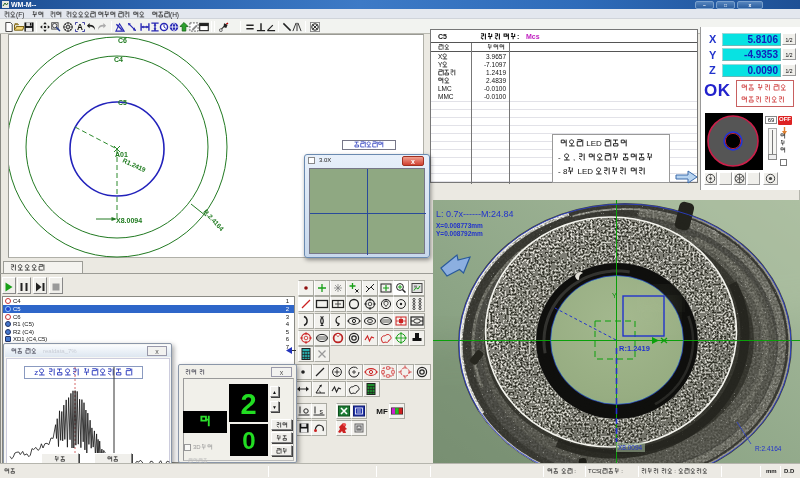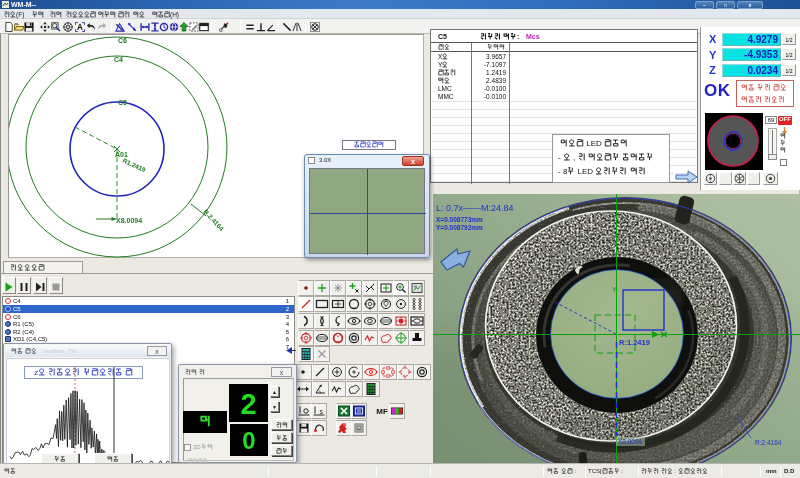--- a/index.html
+++ b/index.html
@@ -33,21 +33,21 @@
 .xyz{position:absolute;left:8px;font-size:11px;font-weight:bold;color:#2233cc}
 .xyzbox{position:absolute;left:21px;width:59px;height:13px;background:#08e2e2;border:1px solid #9ad8d8;border-bottom-color:#68b8b8;border-right-color:#68b8b8;color:#1122bb;font-weight:bold;font-size:10px;text-align:right;padding-right:2px}
 .half{position:absolute;left:81px;width:14px;height:12px;background:#f0efeb;border:1px solid #999;border-top-color:#fff;border-left-color:#fff;font-size:5px;text-align:center;padding-top:3px}
 .trl{position:absolute;left:0;width:266px;height:8px;font-size:6.5px;color:#111}
 .tl{position:absolute;left:7px;top:0}.tl i{font-style:normal}
 .tv{position:absolute;left:0px;top:0;width:75px;text-align:right}
 #callout{left:552px;top:134px;width:150px;height:50px}
 .lbtn{position:absolute;top:145px;width:13px;height:13px;background:#f0efeb;border:1px solid #999;border-top-color:#fff;border-left-color:#fff;text-align:center;line-height:10px}
 .lbtn svg{vertical-align:middle}
 
-#cam{left:433px;top:194px;width:367px;height:273px;overflow:hidden}
+#cam{left:433px;top:200px;width:367px;height:273px;overflow:hidden}
 
 #status{left:0;top:463px;width:800px;height:15px;background:#eceae4;border-top:1px solid #b5b5ad;font-size:6px;color:#222}
 .sdiv{position:absolute;top:2px;width:1px;height:11px;background:#b9b9b1;border-right:1px solid #fff}
 .stx{position:absolute;top:4px;font-size:6px;color:#222}
 .btn3{position:absolute;background:#f0efeb;border:1px solid #fff;border-right-color:#808080;border-bottom-color:#808080;box-shadow:1px 1px 0 #404040;font-size:6px;text-align:center;color:#111}
 </style></head>
 <body>
 <div id="app">
 <div class="abs" id="title">
       <svg style="position:absolute;left:2px;top:1px" width="7" height="7" viewBox="0 0 7 7">
@@ -672,27 +672,27 @@
           <path d="M1.2 1.5 H5.4 V5.2 H1.2 Z M8 0.8 V10.2 M5.8 4.2 H7.8" stroke="currentColor" fill="none" stroke-width="1.25"></path>
         </svg><svg width="8" height="8" viewBox="0 0 10 11" style="vertical-align: -12%;">
           <path d="M1 1.2 H5 V4.6 M1 4.6 H5 M8 0.8 V10.2 M1 7 L4.6 9.8" stroke="currentColor" fill="none" stroke-width="1.25"></path>
         </svg></div>
  <svg style="position:absolute;left:123px;top:36px" width="23" height="14" viewBox="0 0 23 14">
         <path d="M1 5h12V1l9 6-9 6V9H1z" fill="#b8d4f0" stroke="#3a6aaa" stroke-width="1"></path>
       </svg>
 </div>
 <div class="abs" id="rpanel">
 <span class="xyz" style="top:6px">X</span>
-      <div class="xyzbox" style="top:6px">4.9279</div>
+      <div class="xyzbox" style="top:6px">5.8106</div>
       <div class="half" style="top:6px">1/2</div>
 <span class="xyz" style="top:22px">Y</span>
       <div class="xyzbox" style="top:21px">-4.9353</div>
       <div class="half" style="top:21px">1/2</div>
 <span class="xyz" style="top:37px">Z</span>
-      <div class="xyzbox" style="top:37px">0.0234</div>
+      <div class="xyzbox" style="top:37px">0.0090</div>
       <div class="half" style="top:37px">1/2</div>
 <div style="position:absolute;left:3px;top:54px;font-size:17px;font-weight:bold;color:#2222cc;letter-spacing:0.5px">OK</div>
 <div style="position:absolute;left:35px;top:53px;width:58px;height:27px;border:1px solid #c86060"></div>
 <div class="k" style="position:absolute;left:40px;top:57px;font-size:7px;color:#cc3333"><svg width="7" height="7" viewBox="0 0 10 11" style="vertical-align: -12%;">
           <path d="M1.2 1.5 H5.4 V5.2 H1.2 Z M8 0.8 V10.2 M5.8 4.2 H7.8" stroke="currentColor" fill="none" stroke-width="1.25"></path>
         </svg><svg width="7" height="7" viewBox="0 0 10 11" style="vertical-align: -12%;">
           <path d="M1 1.4 H7.6 M4.3 1.4 V5 M1.6 6.4 H7.6 V9.6 H1.6 Z" stroke="currentColor" fill="none" stroke-width="1.25"></path>
         </svg> <svg width="7" height="7" viewBox="0 0 10 11" style="vertical-align: -12%;">
           <path d="M1.4 1 L4.2 1 M2.8 1 V4.4 M1 5.6 H7.8 M4.4 5.6 V9.8 M6.8 1 V4.6" stroke="currentColor" fill="none" stroke-width="1.25"></path>
         </svg><svg width="7" height="7" viewBox="0 0 10 11" style="vertical-align: -12%;">

